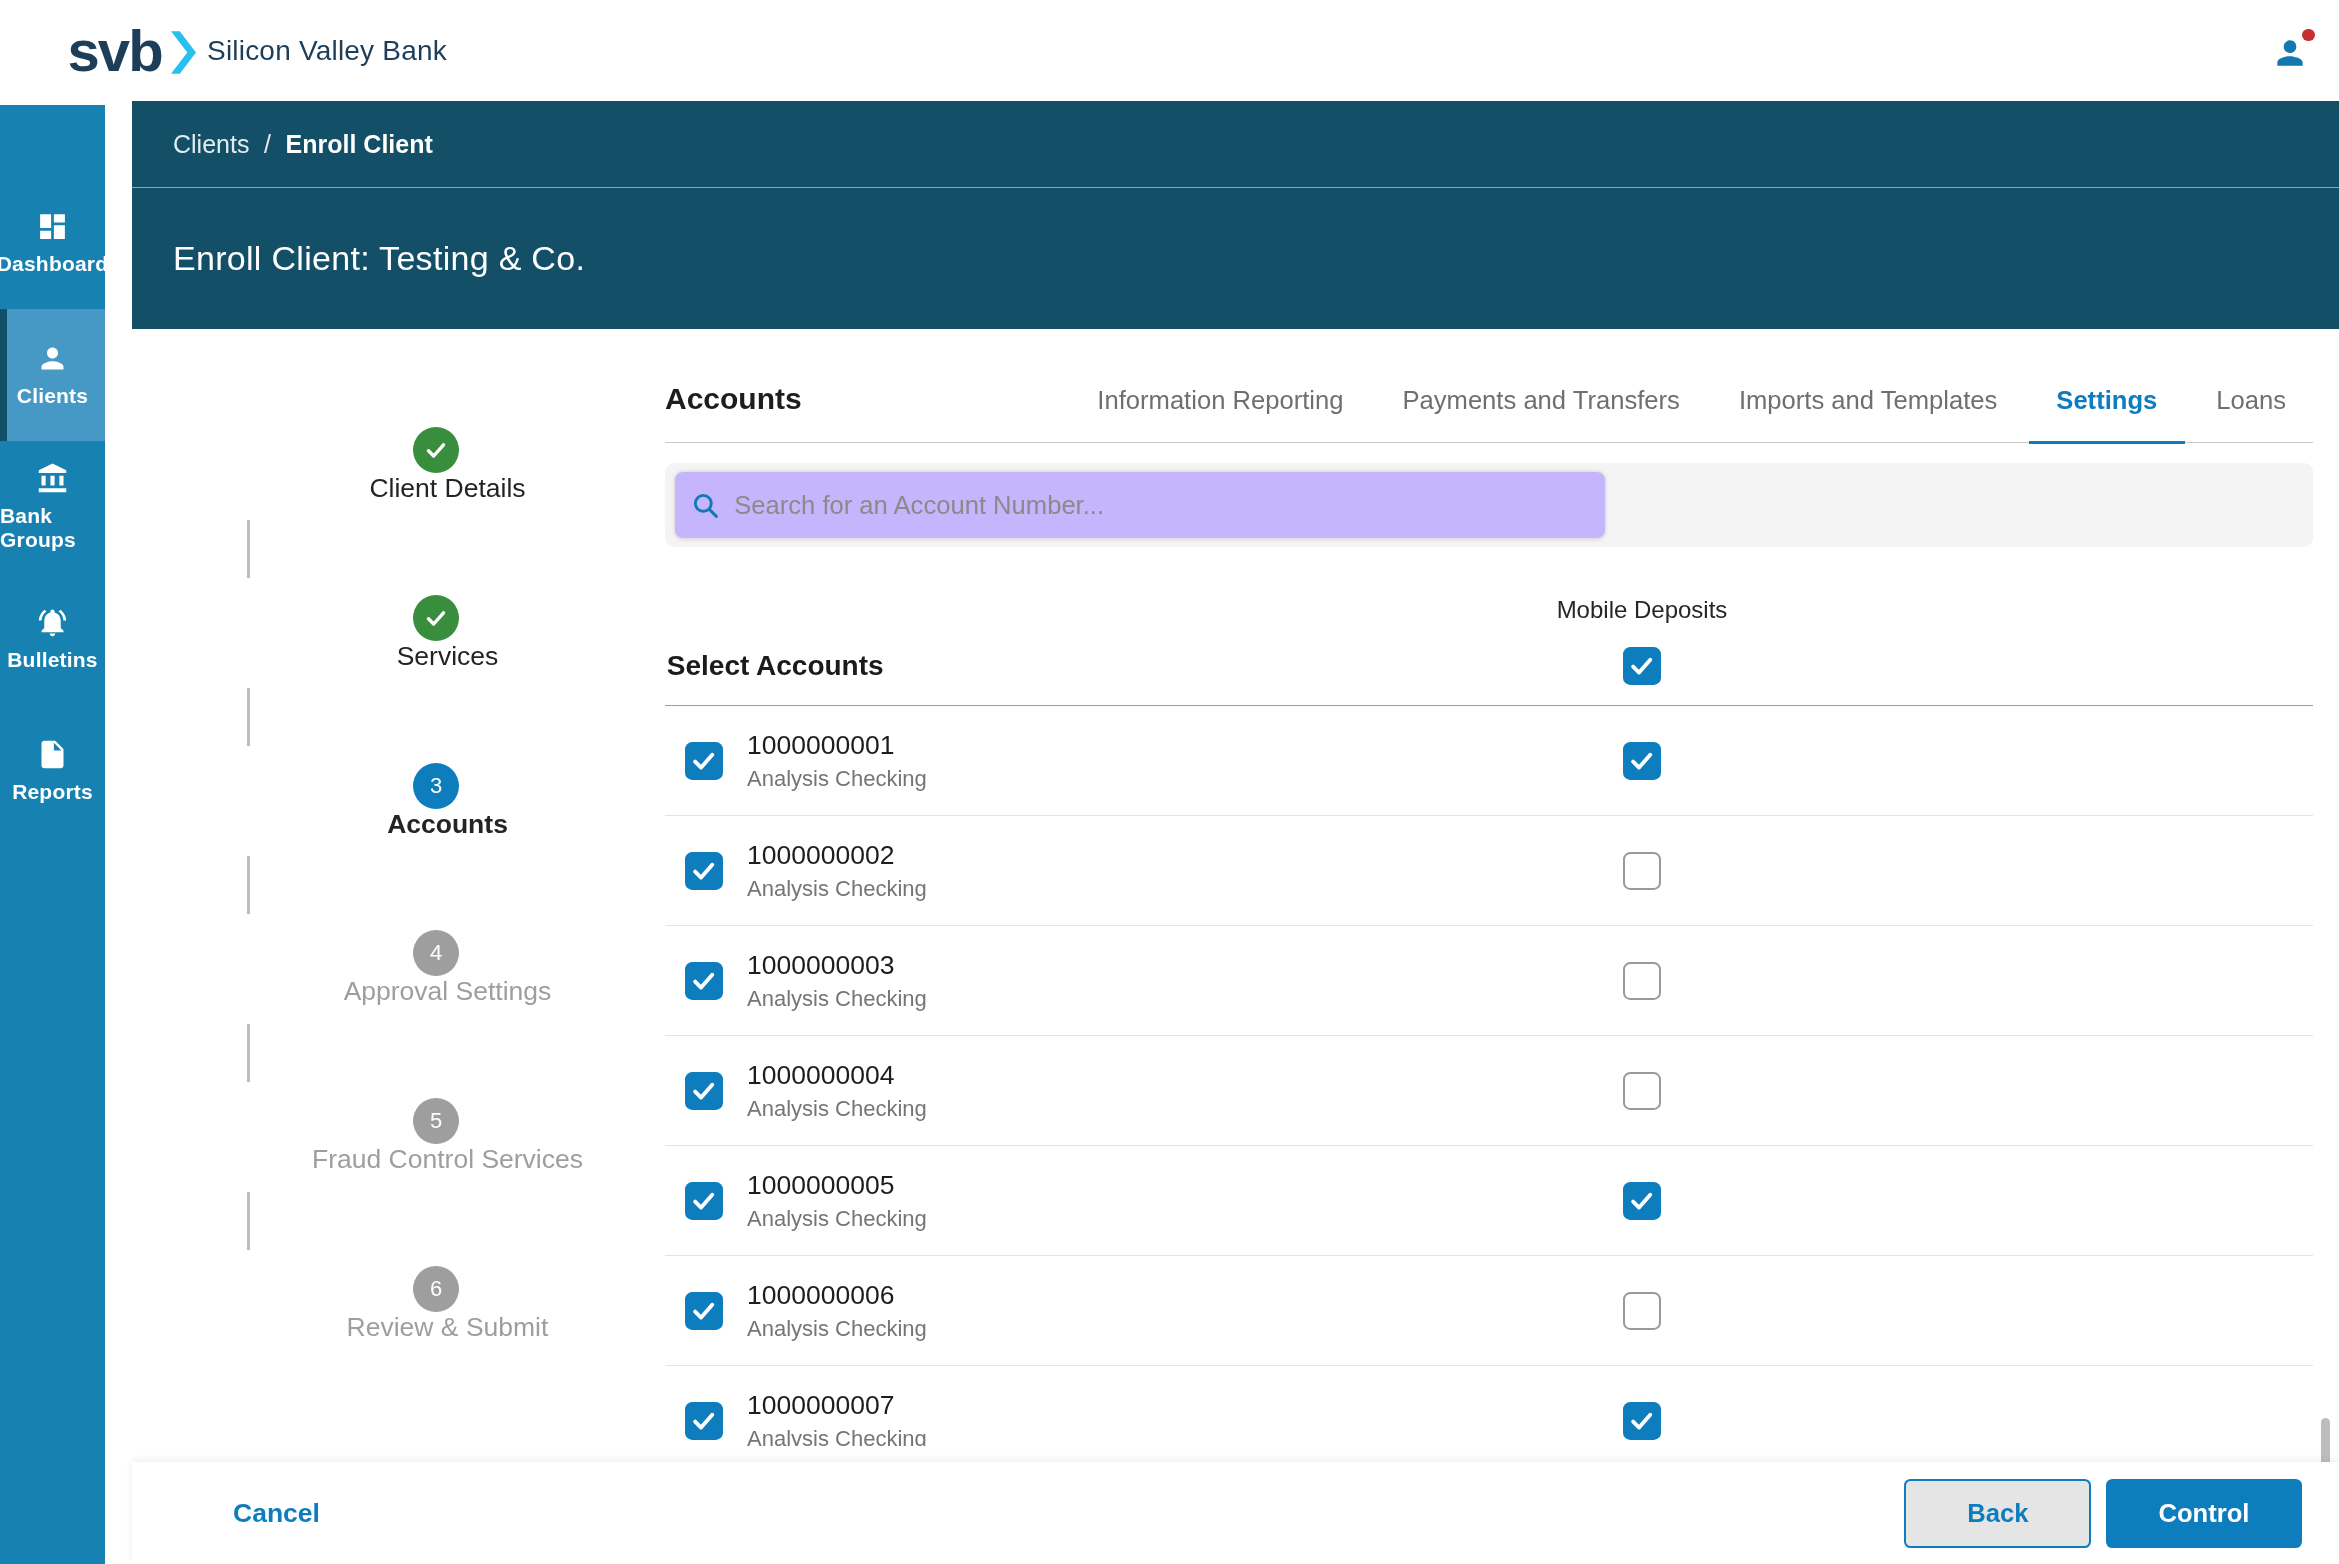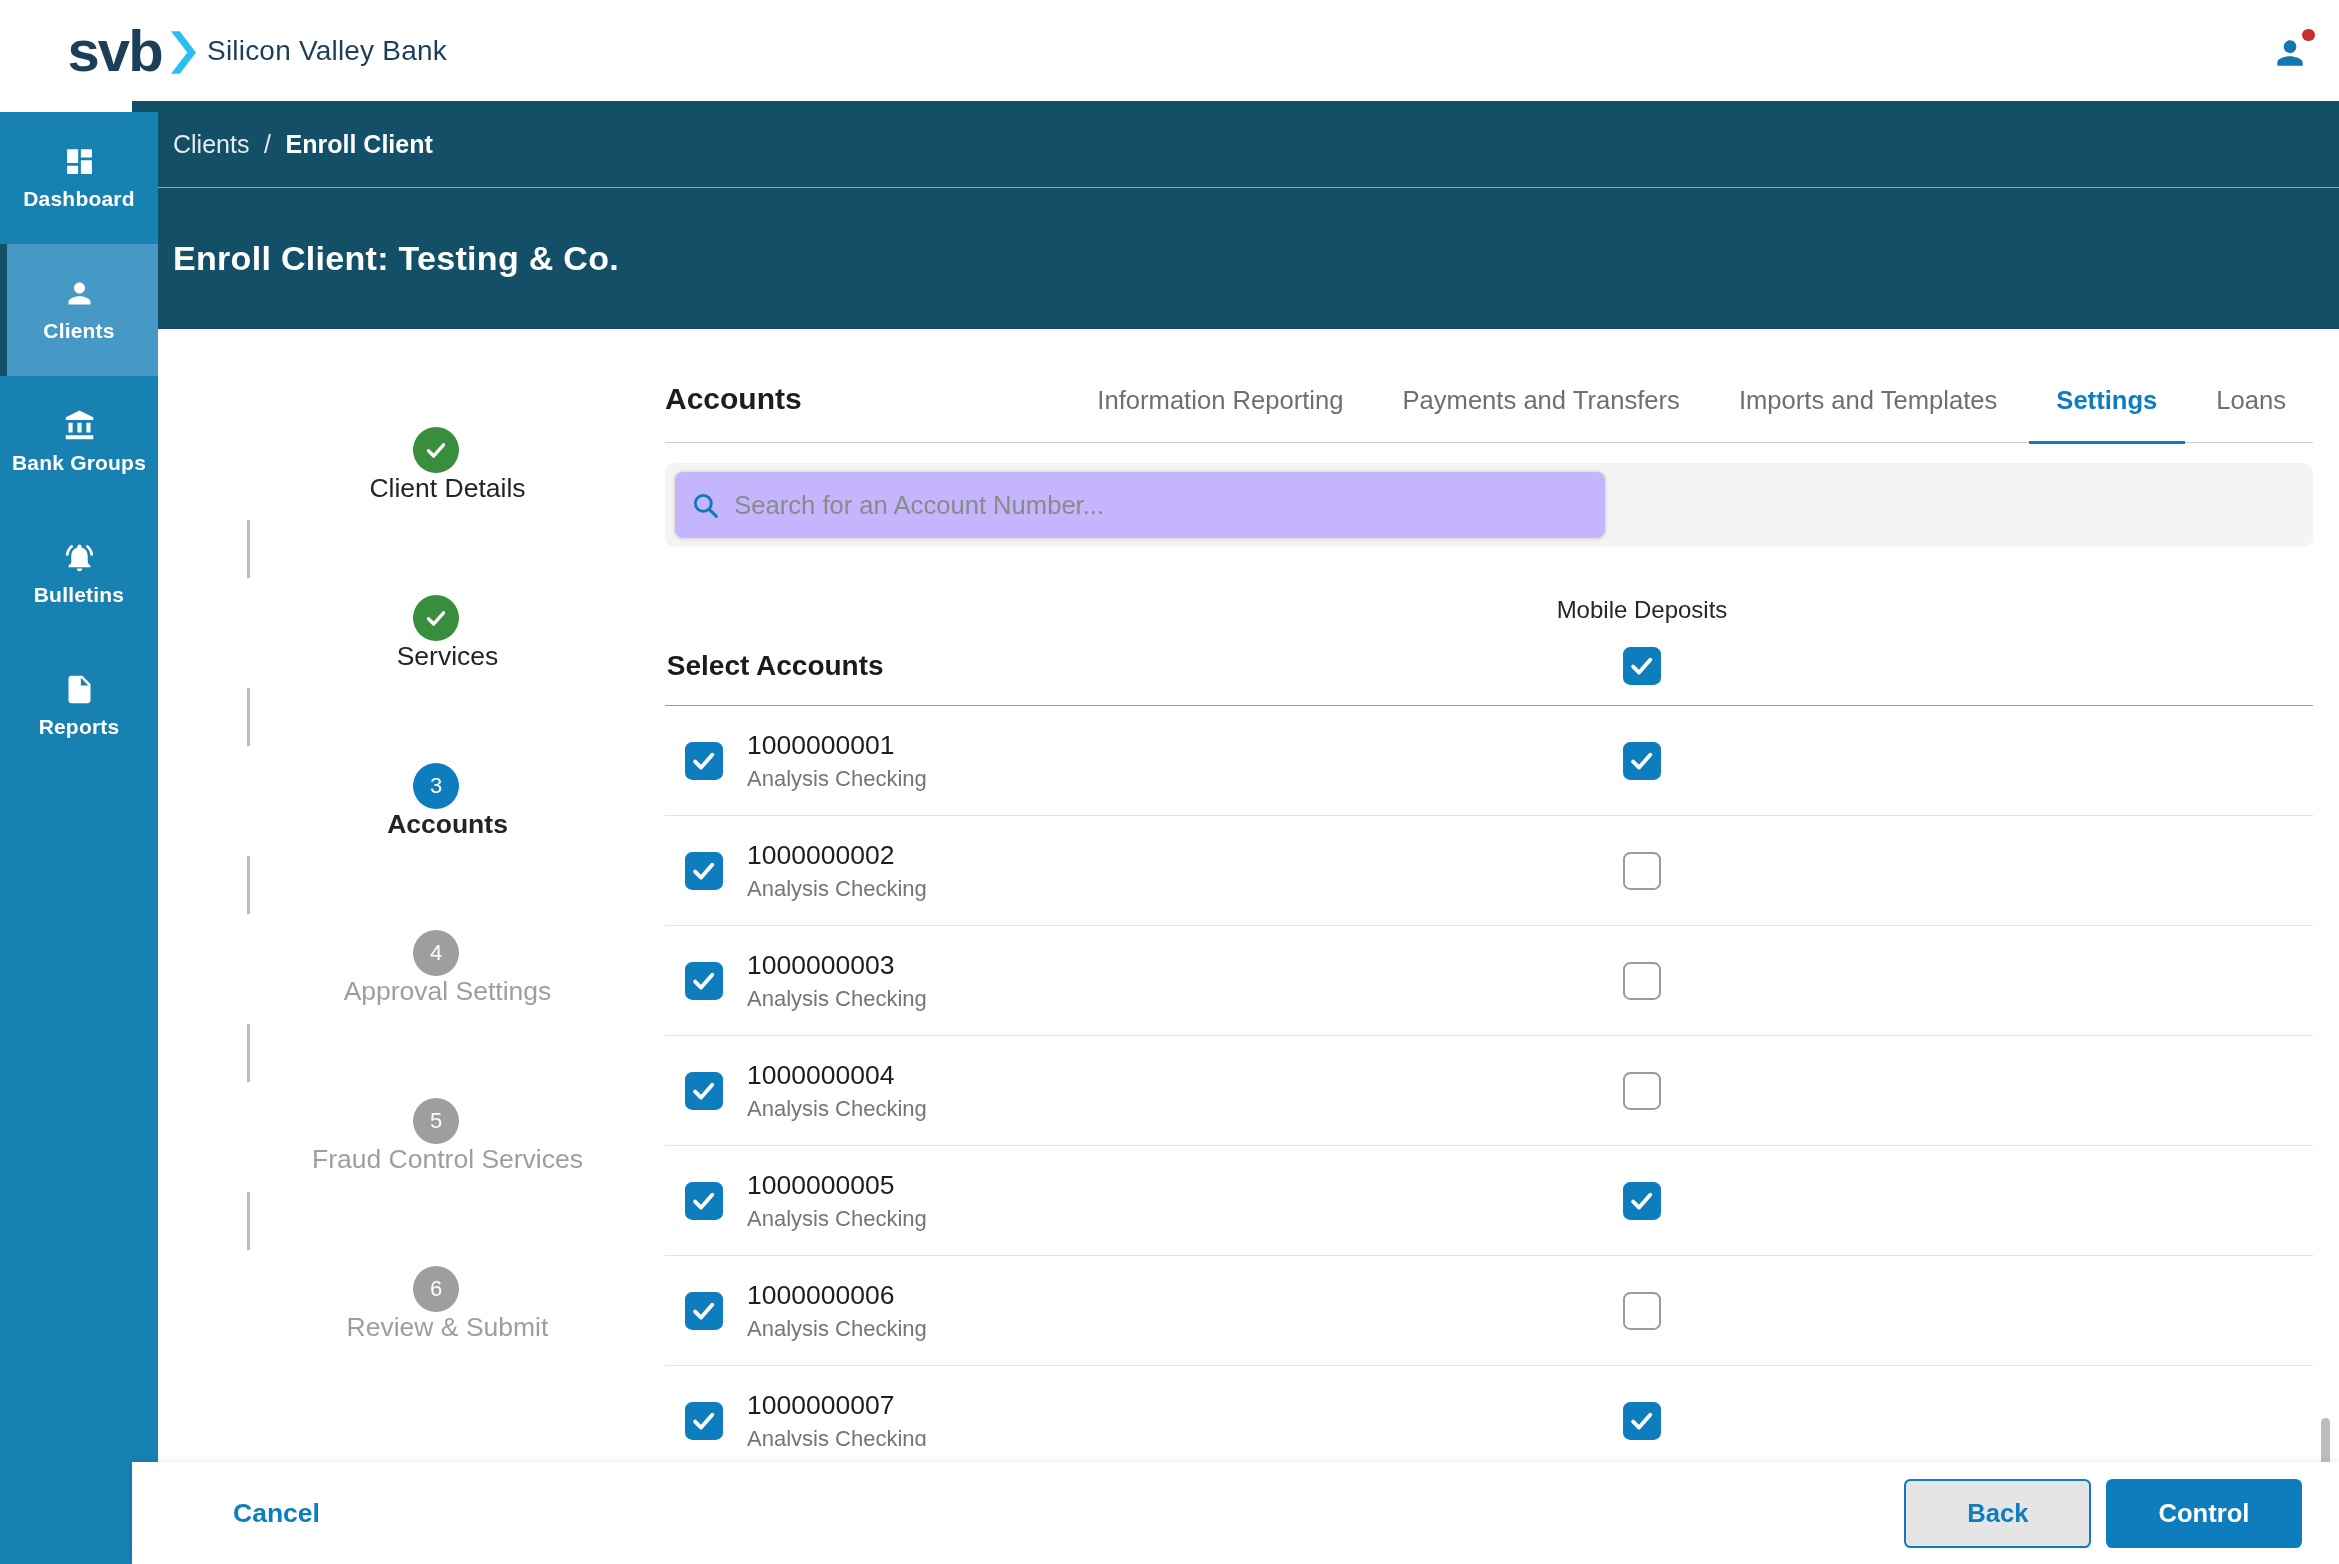--- a/index.html
+++ b/index.html
@@ -19,39 +19,39 @@
   .logo{display:flex; align-items:center; cursor:pointer;margin-left:40px;}
   .logo-svb{font-size:58px; font-weight:800; letter-spacing:-1.8px; color:var(--brand-navy); line-height:1;}
   .logo-chevron{width:25px; height:51px; margin:3.7px 11px 0 9.1px;}
   .logo-name{font-size:28px; font-weight:500; color:var(--brand-navy); letter-spacing:0.2px;}
   .user{margin-left:auto; position:relative; width:42px; height:42px; cursor:pointer;}
   .user svg{width:38px; height:38px; position:absolute; left:0; bottom:0;}
   .user .dot{position:absolute; right:-1.8px; top:-0.9px; width:12.8px; height:12.8px; border-radius:50%;
              background:var(--alert-red);}
 
   
-  .sidebar{position:absolute; top:112px; left:0; bottom:0; width:158px; background:var(--sidebar-blue);
-           z-index:4;}
+  .sidebar{position:absolute; top:105px; left:0; bottom:0; width:105px; background:var(--sidebar-blue);
+           padding-top:72px; z-index:4;}
   .nav-item{position:relative; height:132px; display:flex; flex-direction:column; align-items:center;
             justify-content:center; gap:8.2px; color:#fff; cursor:pointer;}
   .nav-item.active{background:var(--sidebar-active);}
   .nav-item.active::before{content:""; position:absolute; left:0; top:0; bottom:0; width:7.3px;
             background:var(--header-teal);}
   .nav-icon{width:33px; height:33px; display:block;}
   .nav-icon svg{width:33px; height:33px; display:block;}
   .nav-label{font-size:21px; font-weight:600; letter-spacing:0.2px;}
 
   
   .pageheader{position:absolute; top:101px; left:132px; right:0; height:228px; background:var(--header-teal);}
   .breadcrumb{height:87px; display:flex; align-items:center; gap:14.6px; padding-left:41px;
               border-bottom:1.8px solid rgba(255,255,255,0.5); font-size:25px; color:#e3ecf0;}
   .bc-parent{cursor:pointer;}
   .bc-current{font-weight:700; color:#fff;}
   .page-title{height:140px; display:flex; align-items:center; padding-left:41px;
-              font-size:34px; font-weight:700; color:#fff; letter-spacing:0.3px;}
+              font-size:34px; font-weight:400; color:#fff; letter-spacing:0.3px;}
 
   
   .main{position:absolute; top:329px; left:132px; right:0; bottom:102px; background:#fff; overflow:hidden;}
 
   
   .stepper{position:absolute; left:94px; top:98px; width:420px;}
   .step{display:flex; align-items:center;flex-direction:column;}
   .step-circle{width:46px; height:46px; border-radius:50%; flex:0 0 46px; display:flex;
                align-items:center; justify-content:center; color:#fff; font-size:22px;}
   .step.done .step-circle{background:var(--success-green);}

